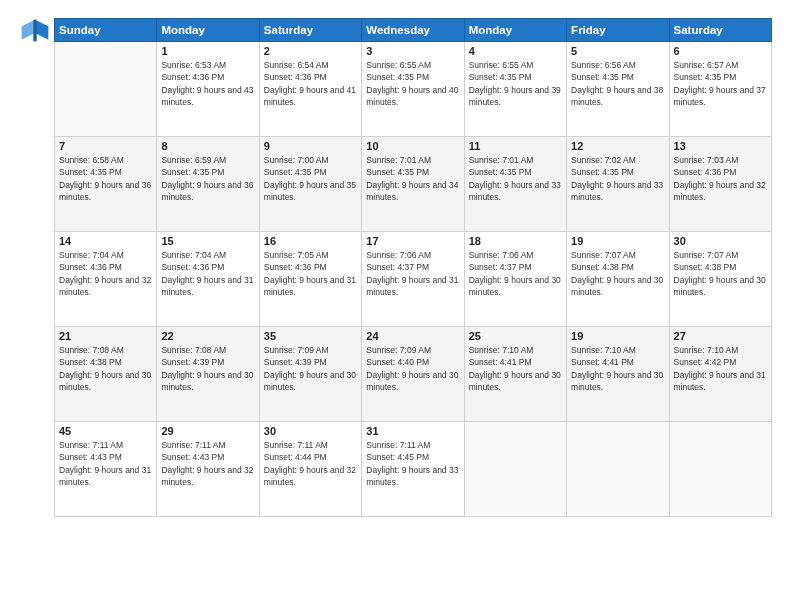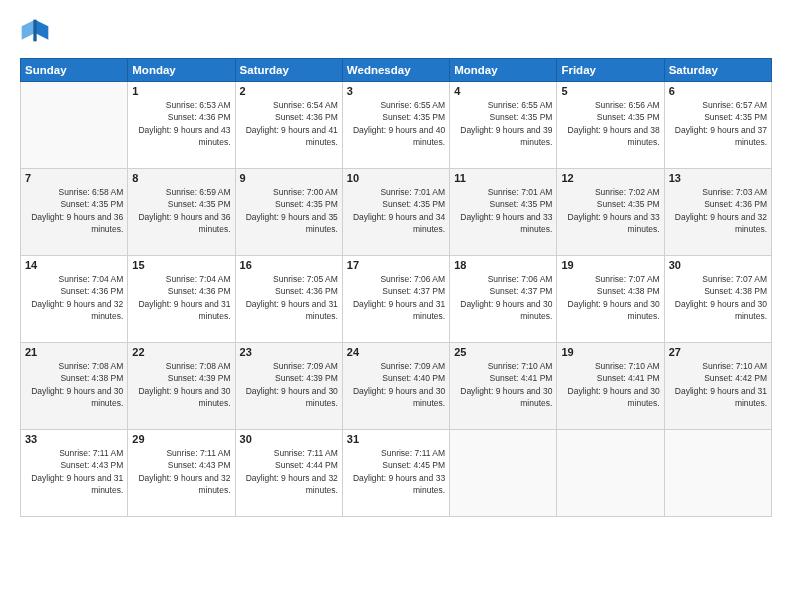--- a/index.html
+++ b/index.html
@@ -8,21 +8,20 @@
       background: #fff;
       width: 792px;
       height: 612px;
       overflow: hidden;
     }
     .page {
       width: 792px;
       height: 527px;
       padding: 18px 20px 10px 20px;
       display: flex;
-      flex-direction: column;
     }
     .header {
       display: flex;
       justify-content: space-between;
       align-items: flex-start;
       margin-bottom: 10px;
     }
     .logo {
       display: flex;
       align-items: center;
@@ -81,21 +80,20 @@
       font-size: 11px;
       font-weight: bold;
       color: #222;
       display: block;
       margin-bottom: 2px;
     }
     .day-info {
       font-size: 8.5px;
       color: #333;
       line-height: 1.45;
-      text-align: right;
     }
     .empty-cell {
       background: #f9f9f9;
     }
     .row-shaded td {
       background: #f4f4f4;
     }
   </style>
 </head>
 <body>
@@ -224,21 +222,21 @@
         <tr class="row-shaded">
           <td>
             <span class="day-number">21</span>
             <div class="day-info">Sunrise: 7:08 AM<br>Sunset: 4:38 PM<br>Daylight: 9 hours and 30 minutes.</div>
           </td>
           <td>
             <span class="day-number">22</span>
             <div class="day-info">Sunrise: 7:08 AM<br>Sunset: 4:39 PM<br>Daylight: 9 hours and 30 minutes.</div>
           </td>
           <td>
-            <span class="day-number">23</span>
+            <span class="day-number">35</span>
             <div class="day-info">Sunrise: 7:09 AM<br>Sunset: 4:39 PM<br>Daylight: 9 hours and 30 minutes.</div>
           </td>
           <td>
             <span class="day-number">24</span>
             <div class="day-info">Sunrise: 7:09 AM<br>Sunset: 4:40 PM<br>Daylight: 9 hours and 30 minutes.</div>
           </td>
           <td>
             <span class="day-number">25</span>
             <div class="day-info">Sunrise: 7:10 AM<br>Sunset: 4:41 PM<br>Daylight: 9 hours and 30 minutes.</div>
           </td>
@@ -246,21 +244,21 @@
             <span class="day-number">19</span>
             <div class="day-info">Sunrise: 7:10 AM<br>Sunset: 4:41 PM<br>Daylight: 9 hours and 30 minutes.</div>
           </td>
           <td>
             <span class="day-number">27</span>
             <div class="day-info">Sunrise: 7:10 AM<br>Sunset: 4:42 PM<br>Daylight: 9 hours and 31 minutes.</div>
           </td>
         </tr>
         <tr>
           <td>
-            <span class="day-number">33</span>
+            <span class="day-number">45</span>
             <div class="day-info">Sunrise: 7:11 AM<br>Sunset: 4:43 PM<br>Daylight: 9 hours and 31 minutes.</div>
           </td>
           <td>
             <span class="day-number">29</span>
             <div class="day-info">Sunrise: 7:11 AM<br>Sunset: 4:43 PM<br>Daylight: 9 hours and 32 minutes.</div>
           </td>
           <td>
             <span class="day-number">30</span>
             <div class="day-info">Sunrise: 7:11 AM<br>Sunset: 4:44 PM<br>Daylight: 9 hours and 32 minutes.</div>
           </td>

